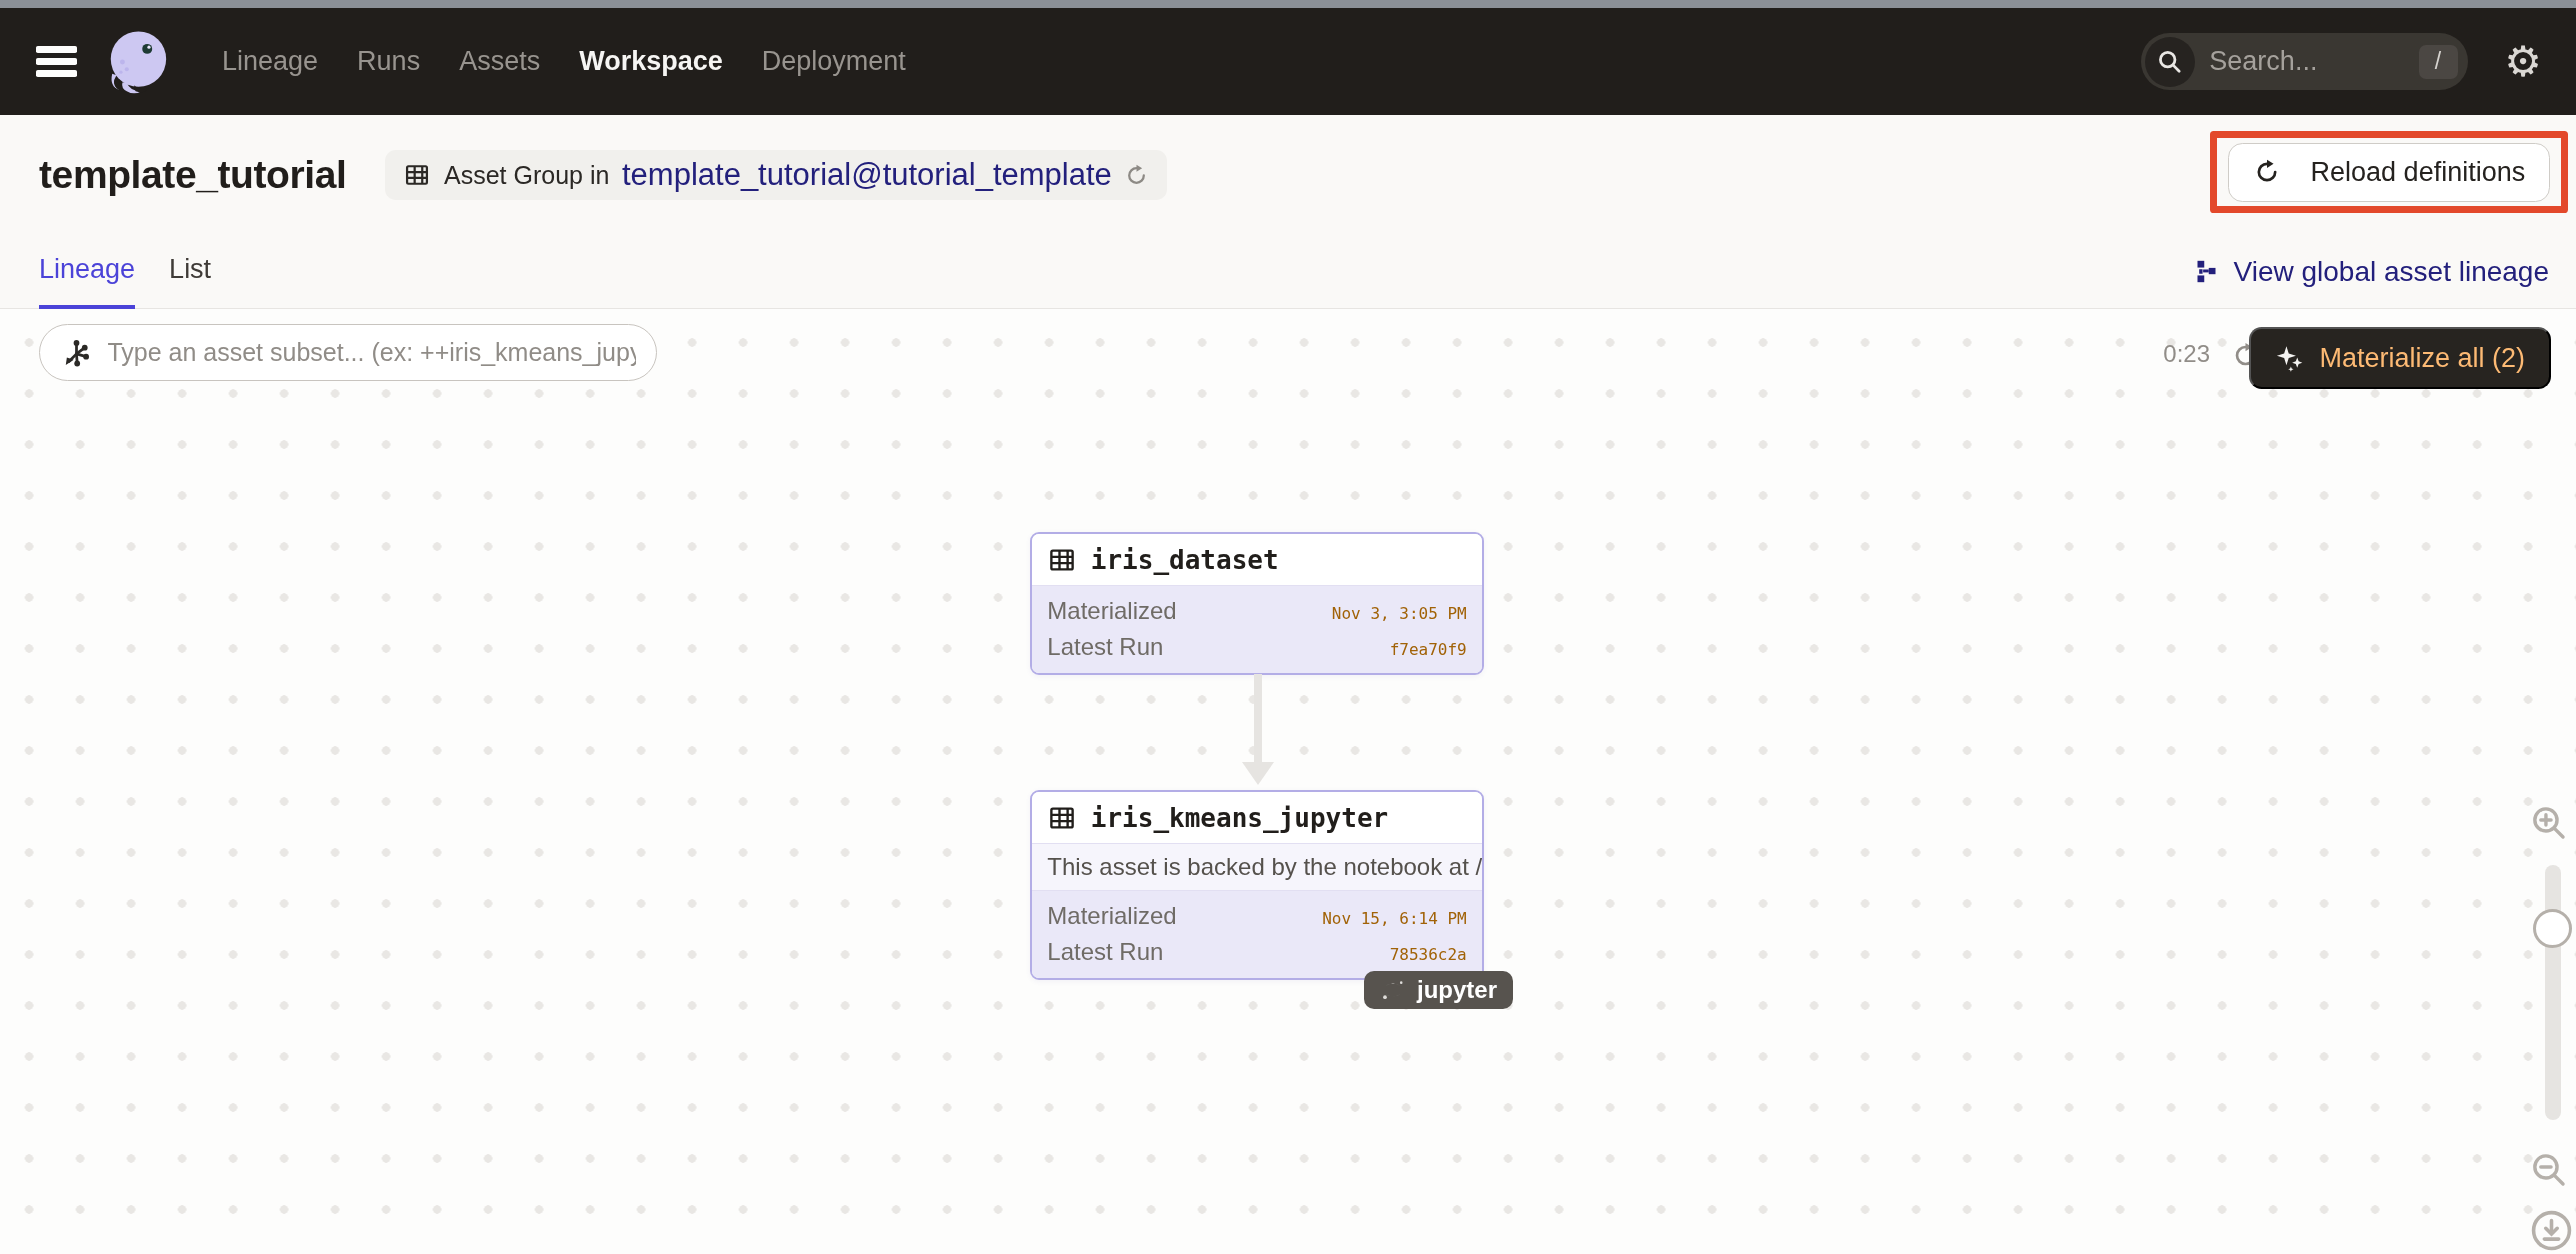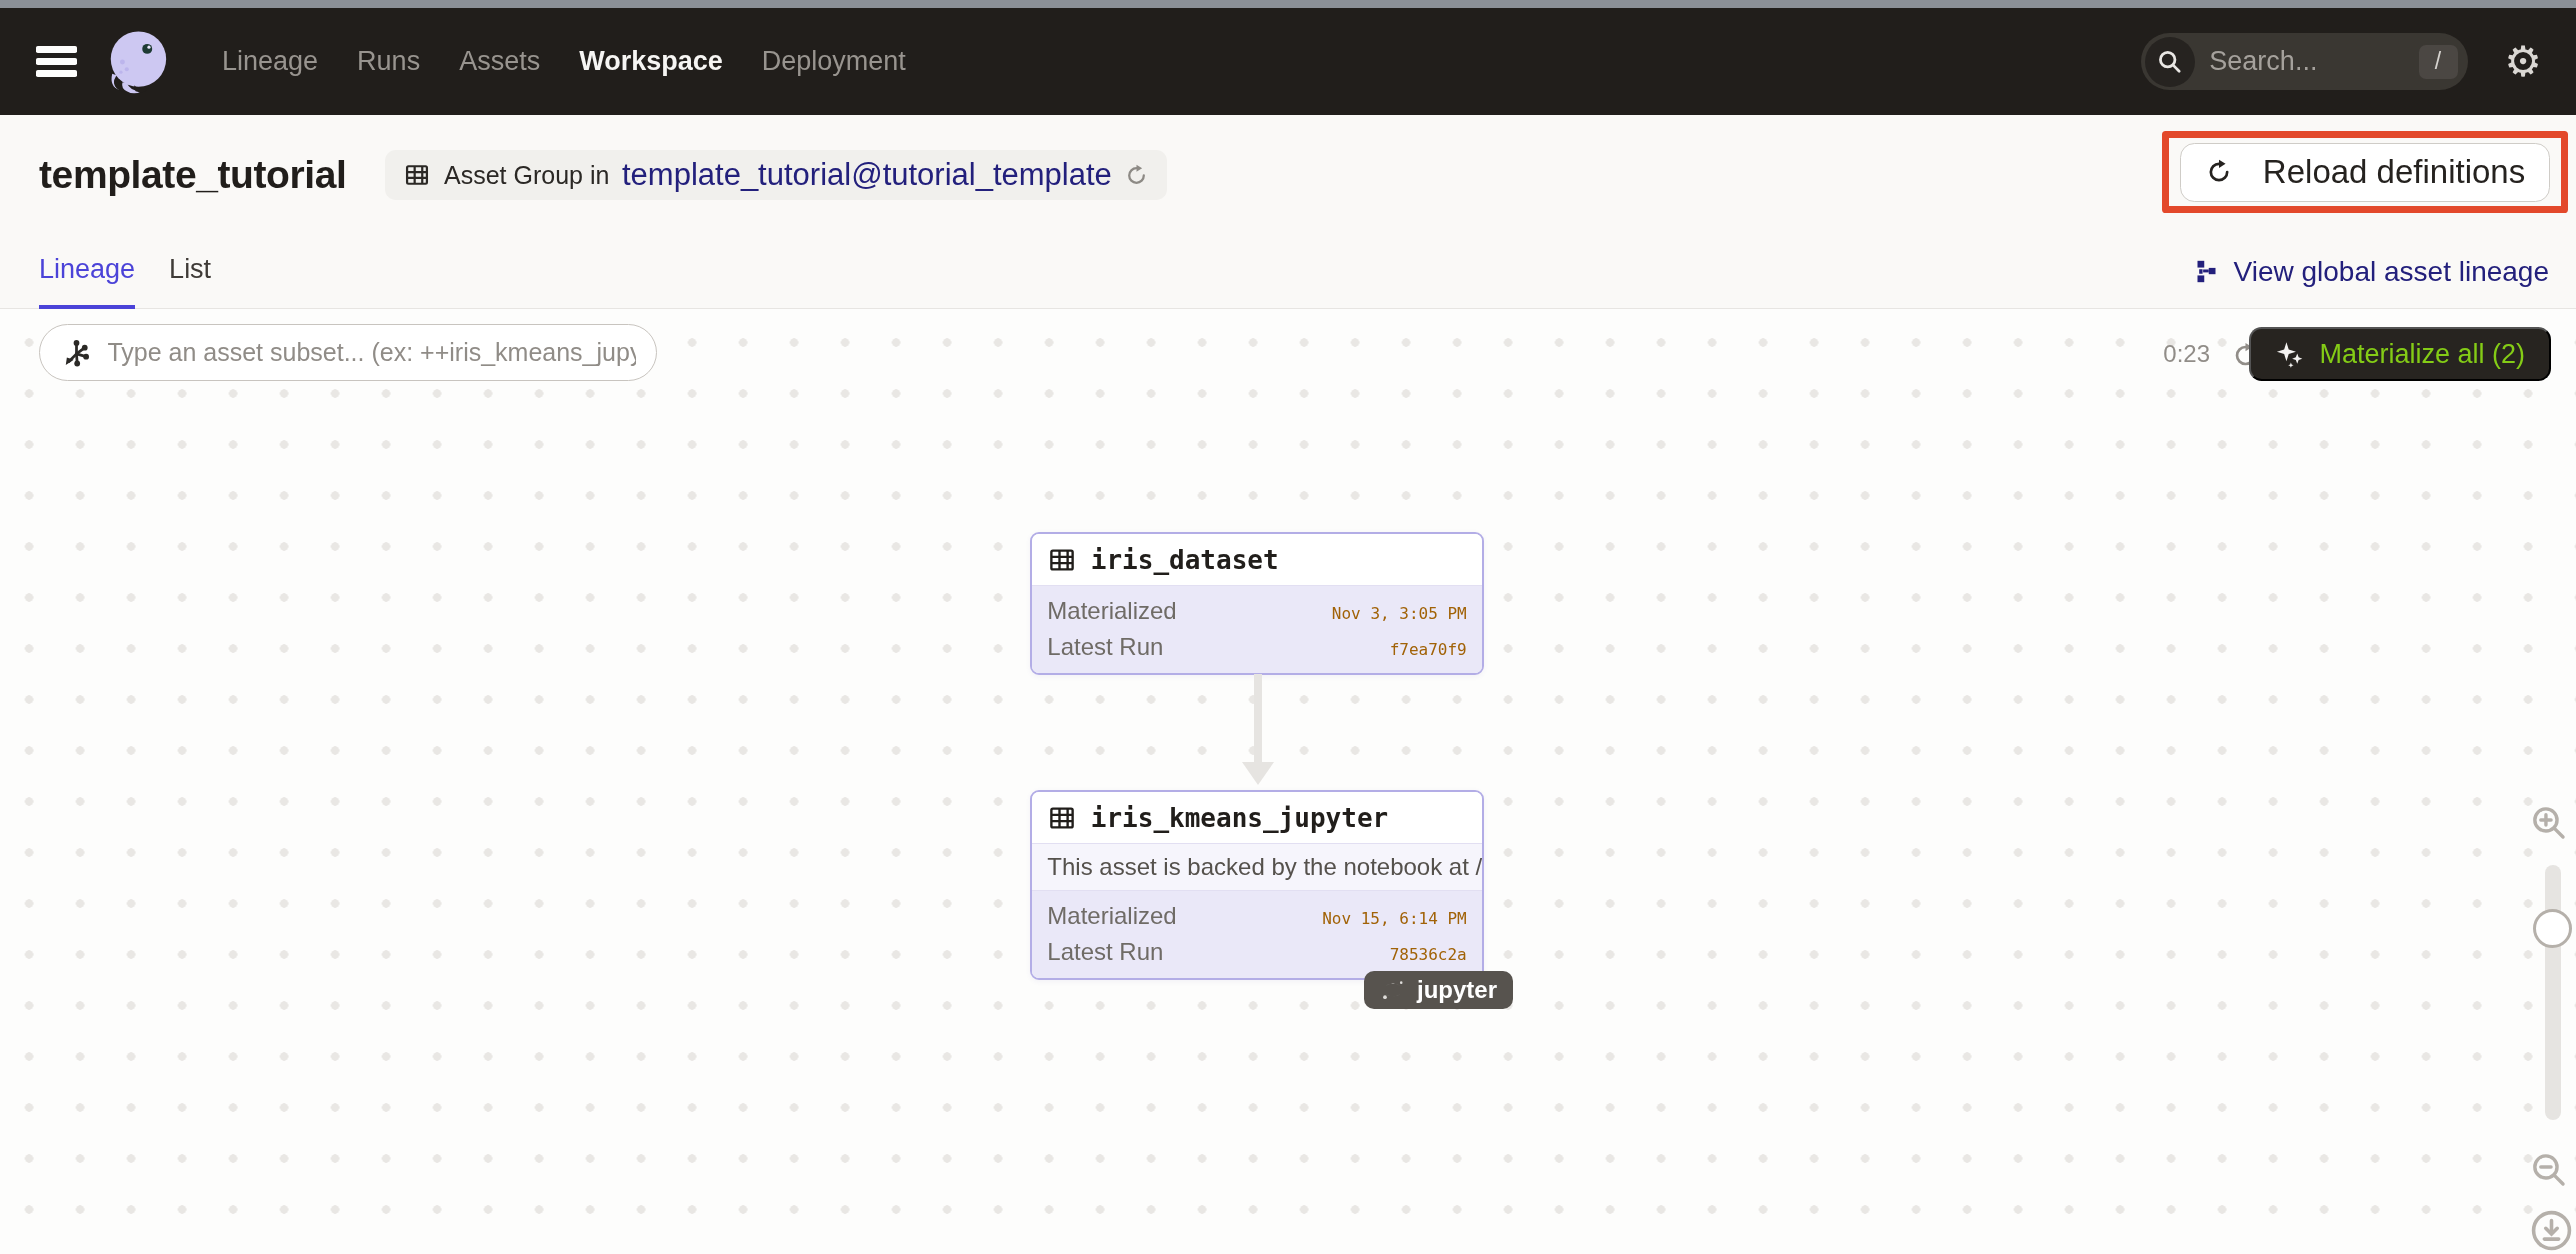--- a/index.html
+++ b/index.html
@@ -26,39 +26,39 @@
   .gear { font-size:42px; color:#dad7d3; line-height:1; cursor:pointer; }
 
   
   .page-header { height:120px; display:flex; align-items:center; padding:0 39px; position:relative; }
   .page-title { font-size:39px; font-weight:700; color:#211e1b; letter-spacing:-0.4px; }
   .group-badge { margin-left:39px; height:50px; background:#f1f0ed; border-radius:10.8px; display:flex; align-items:center; gap:12.6px; padding:0 18px; }
   .group-badge-text { font-size:25px; color:#2b2825; white-space:nowrap; }
   .group-badge-link { font-size:31px; color:#23207c; cursor:pointer; white-space:nowrap; }
   .badge-refresh { color:#8d8a85; display:flex; cursor:pointer; }
   .reload-annotation { position:absolute; right:8px; top:16px; border:7.2px solid #e3492b; border-radius:3.6px; padding:4.5px 10.8px; background:transparent; }
-  .reload-btn { height:59px; background:#ffffff; border:1.8px solid #cfccc7; border-radius:14.4px; display:flex; align-items:center; gap:30px; padding:0 24px; font-size:33px; color:#25221f; cursor:pointer; }
+  .reload-btn { height:59px; background:#ffffff; border:1.8px solid #cfccc7; border-radius:14.4px; display:flex; align-items:center; gap:30px; padding:0 24px; font-size:27px; color:#25221f; cursor:pointer; }
   .reload-btn .icn { display:flex; color:#25221f; }
 
   
   .tabs-band { height:74px; display:flex; align-items:stretch; padding:0 39px; border-bottom:1.8px solid #e7e5e2; position:relative; gap:34px; }
   .tab { display:flex; align-items:center; font-size:27px; color:#3f3b37; cursor:pointer; border-bottom:5.4px solid transparent; margin-bottom:-1.8px; }
   .tab.active { color:#4b43d8; border-bottom-color:#4b43d8; }
   .global-link { position:absolute; right:27px; top:50%; transform:translateY(-50%); display:flex; align-items:center; gap:13.5px; color:#23207c; font-size:28px; cursor:pointer; }
 
   
   .canvas { position:relative; height:946px; background-color:#fdfdfc;
             background-image:radial-gradient(circle, #e9e7e4 4px, transparent 4.5px);
             background-size:51px 51px; background-position:3.6px 8px; overflow:hidden; }
   .filter-wrap { position:absolute; left:39px; top:15.3px; width:618px; height:57px; background:#fff; border:1.8px solid #c8c4bf; border-radius:30px; display:flex; align-items:center; gap:14.4px; padding:0 20px; }
   .filter-input { flex:1; border:none; outline:none; font-size:25px; color:#3a3733; background:transparent; font-family:"Liberation Sans", sans-serif; }
   .filter-input::placeholder { color:#908c87; }
   .timer { position:absolute; right:366px; top:30.5px; font-size:24px; color:#918d88; }
   .refresh-small { position:absolute; right:316px; top:32px; color:#918d88; cursor:pointer; display:flex; }
-  .materialize-btn { position:absolute; right:25px; top:18px; height:54px; background:#272420; border-radius:12.6px; color:#84cc16; display:flex; align-items:center; gap:14.4px; padding:0 24px; font-size:27px; cursor:pointer; }
+  .materialize-btn { position:absolute; right:25px; top:18px; height:62px; background:#272420; border-radius:12.6px; color:#fdba74; display:flex; align-items:center; gap:14.4px; padding:0 24px; font-size:27px; cursor:pointer; }
 
   
   .node { position:absolute; width:454px; border:2.7px solid #b3ade6; border-radius:9px; background:#fff; overflow:hidden; cursor:pointer; box-shadow:0 1.8px 5.4px rgba(80,70,160,0.06); }
   .node-header { display:flex; align-items:center; gap:13.5px; background:#fff; padding:10.8px 15.3px 10px; border-bottom:1.8px solid #e2dff2; }
   .node-name { font-family:"DejaVu Sans Mono","Liberation Mono",monospace; font-size:26px; font-weight:700; color:#211e1b; }
   .node-desc { background:#f6f5fc; border-bottom:1.8px solid #e2dff2; padding:9px 15.3px; font-size:24px; color:#55514c; white-space:nowrap; overflow:hidden; }
   .node-body { background:#eae8f8; padding:10.8px 15.3px 12.6px; display:flex; flex-direction:column; gap:8px; }
   .node-row { display:flex; justify-content:space-between; align-items:baseline; }
   .row-label { font-size:24px; color:#6f6b66; }
   .row-value { font-family:"DejaVu Sans Mono","Liberation Mono",monospace; font-size:16px; color:#a16207; }

